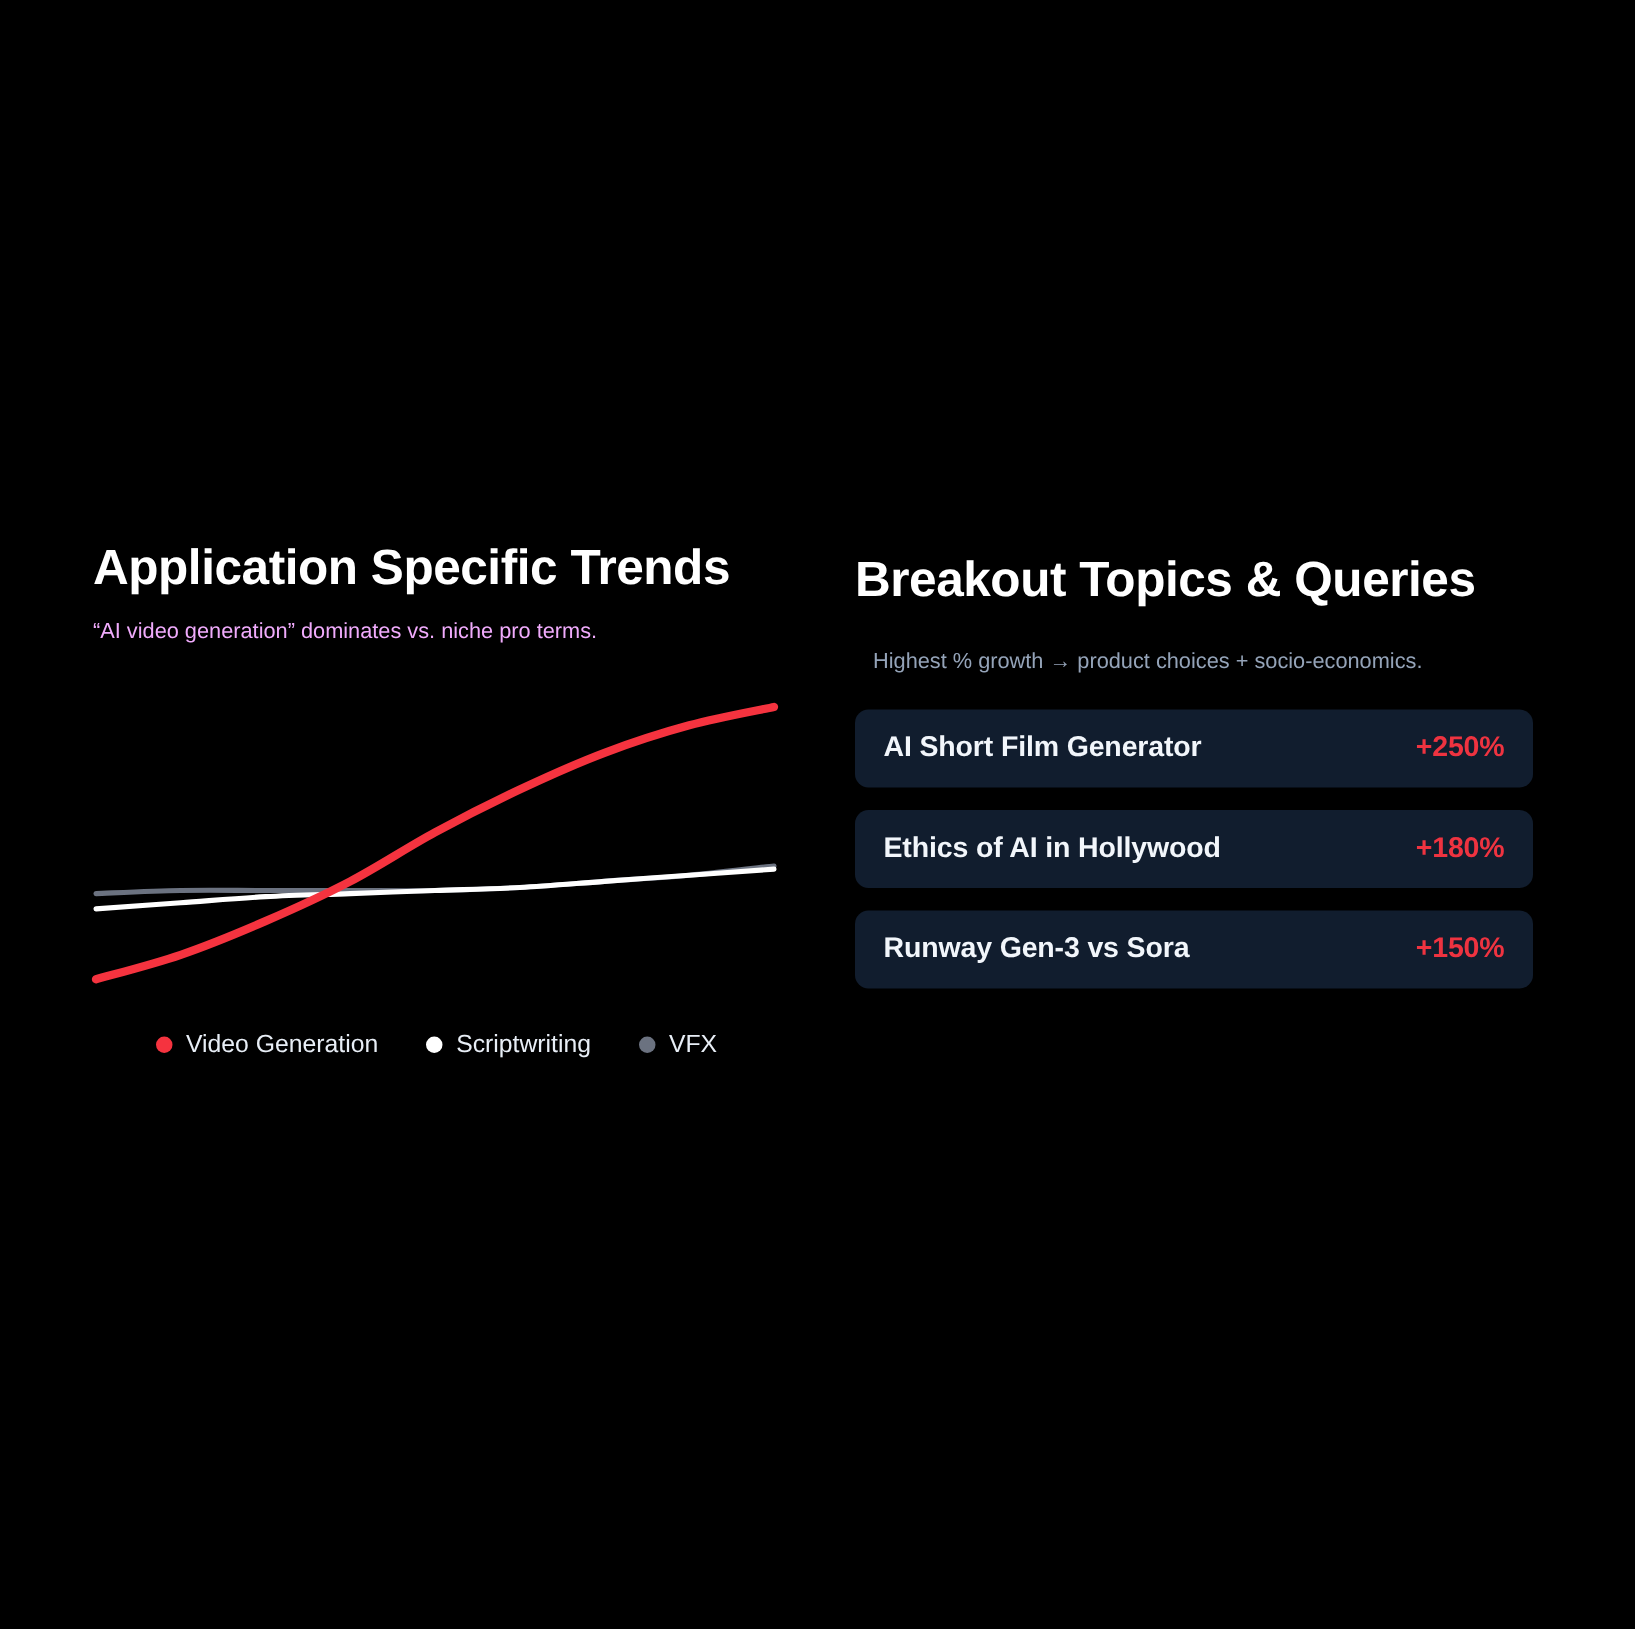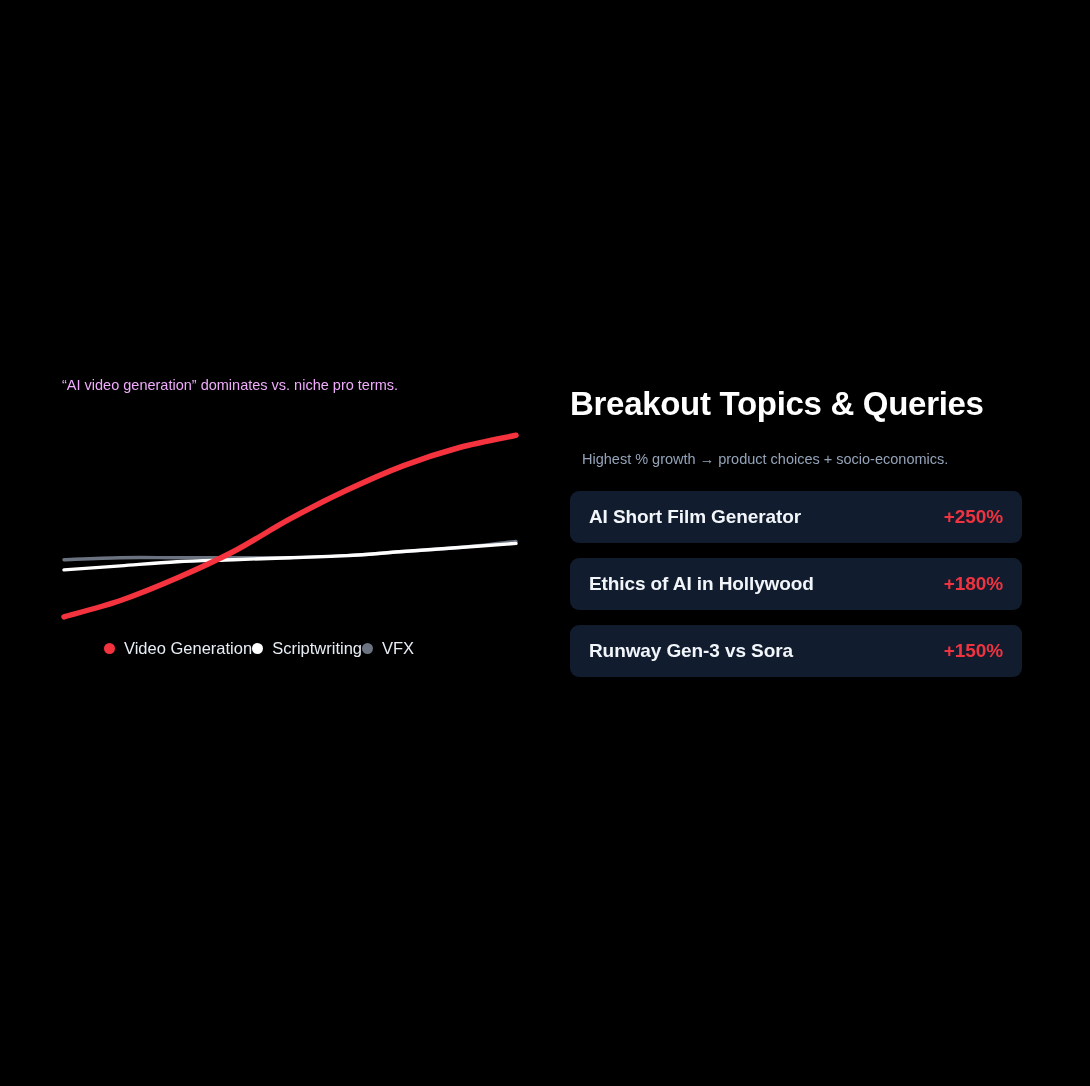--- a/index.html
+++ b/index.html
@@ -52,22 +52,23 @@
     display: block;
     width: 460px;
     height: 218px;
     overflow: visible;
   }
 
   
   #chart-legend {
     display: flex;
     align-items: center;
+    gap: 32px;
     padding-left: 42px;
-    margin-top: 8px;
+    margin-top: 20px;
   }
   #chart-legend .legend-item {
     display: flex;
     align-items: center;
     gap: 9px;
   }
   #chart-legend .legend-dot {
     width: 11px;
     height: 11px;
     border-radius: 50%;
@@ -76,21 +77,21 @@
   #chart-legend .legend-label {
     font-size: 16.5px;
     color: #e8eef6;
     white-space: nowrap;
   }
 
   
   #right-panel {
     position: absolute;
     left: 570px;
-    top: 386px;
+    top: 368px;
     width: 452px;
   }
   #right-panel .panel-title {
     font-size: 33px;
     font-weight: bold;
     color: #ffffff;
     letter-spacing: -0.3px;
     line-height: 1.1;
     margin: 0;
     white-space: nowrap;
@@ -132,20 +133,21 @@
     font-weight: bold;
     color: #ef3340;
     letter-spacing: -0.1px;
     white-space: nowrap;
   }
 </style>
 </head>
 <body>
 
 <section id="left-panel">
+  <h2 class="panel-title">Application Specific Trends</h2>
   <p class="panel-subtitle">“AI video generation” dominates vs. niche pro terms.</p>
 
   <div id="chart-area">
     <svg id="chart-svg" viewBox="0 0 460 218" preserveAspectRatio="none">
       <g id="chart-lines">
           <path d="M 2.00 146.72 C 11.42 146.38, 39.67 145.02, 58.50 144.68 C 77.33 144.34, 96.17 144.68, 115.00 144.68 C 133.83 144.68, 152.67 144.68, 171.50 144.68 C 190.33 144.68, 209.17 145.02, 228.00 144.68 C 246.83 144.34, 265.67 143.66, 284.50 142.64 C 303.33 141.62, 322.17 139.92, 341.00 138.56 C 359.83 137.20, 378.67 136.18, 397.50 134.48 C 416.33 132.78, 444.58 129.38, 454.00 128.36" fill="none" stroke="#6b7280" stroke-width="3.4" stroke-linecap="round" stroke-linejoin="round"></path>
           <path d="M 2.00 156.92 C 11.42 156.24, 39.67 154.20, 58.50 152.84 C 77.33 151.48, 96.17 149.78, 115.00 148.76 C 133.83 147.74, 152.67 147.40, 171.50 146.72 C 190.33 146.04, 209.17 145.36, 228.00 144.68 C 246.83 144.00, 265.67 143.66, 284.50 142.64 C 303.33 141.62, 322.17 139.92, 341.00 138.56 C 359.83 137.20, 378.67 135.84, 397.50 134.48 C 416.33 133.12, 444.58 131.08, 454.00 130.40" fill="none" stroke="#ffffff" stroke-width="3.4" stroke-linecap="round" stroke-linejoin="round"></path>
           <path d="M 2.00 203.84 C 11.42 201.12, 39.67 193.98, 58.50 187.52 C 77.33 181.06, 96.17 173.24, 115.00 165.08 C 133.83 156.92, 152.67 148.42, 171.50 138.56 C 190.33 128.70, 209.17 116.12, 228.00 105.92 C 246.83 95.72, 265.67 86.20, 284.50 77.36 C 303.33 68.52, 322.17 60.02, 341.00 52.88 C 359.83 45.74, 378.67 39.62, 397.50 34.52 C 416.33 29.42, 444.58 24.32, 454.00 22.28" fill="none" stroke="#f5333f" stroke-width="5.5" stroke-linecap="round" stroke-linejoin="round"></path>
         </g>
     </svg>

